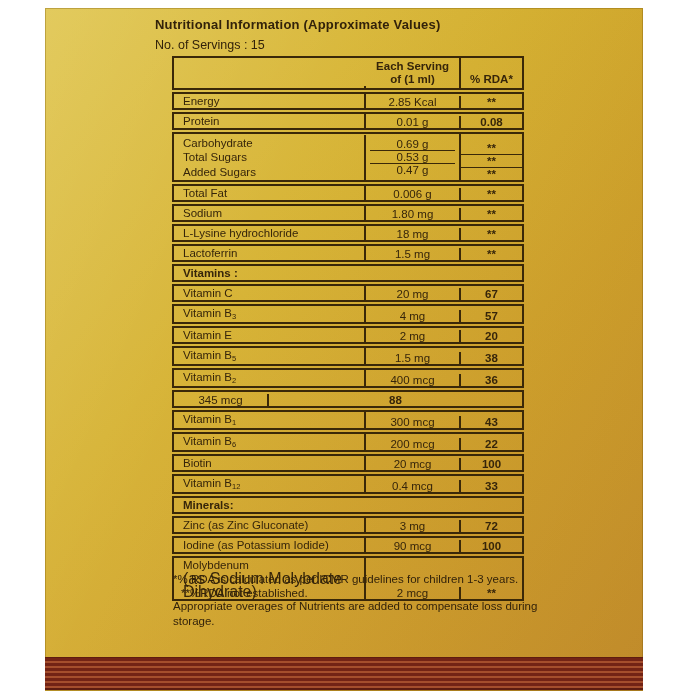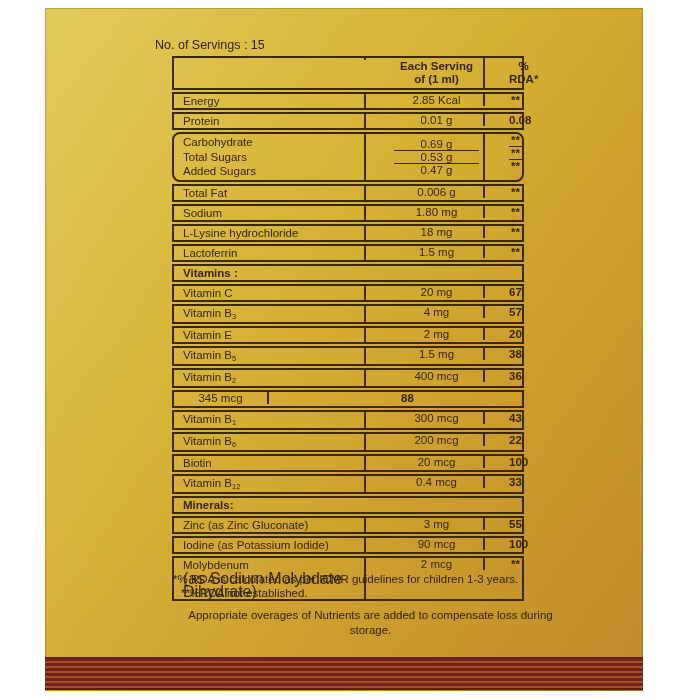--- a/index.html
+++ b/index.html
@@ -27,25 +27,24 @@
   }
   .label-servings {
     position:absolute; left:110px; top:30px;
     font-size:12.5px; color:#32220a;
   }
   .nutri-table {
     position:absolute; left:127px; top:48px; width:352px;
     color:#36250a;
   }
   .t-row {
-    display:flex; align-items:flex-start;
+    display:flex; align-items:flex-end;
     border:2px solid #3a2808;
     margin-top:2px;
     min-height:17.5px;
-    gap:24px;
   }
   .t-row:first-child { margin-top:0; }
   .c1 { flex:0 0 192px; display:flex; flex-direction:column; justify-content:center;
         padding:1px 8px 1px 9px; border-right:2px solid #3a2808; font-size:11.5px; }
   .c2 { flex:0 0 95px; display:flex; flex-direction:column; justify-content:center;
         text-align:center; border-right:2px solid #3a2808; font-size:11.5px; }
   .c3 { flex:1 1 auto; display:flex; flex-direction:column; justify-content:center;
         text-align:center; font-size:11.5px; font-weight:bold; }
   .hdr .c2, .hdr .c3 { font-weight:bold; line-height:13px; padding:2px 0; }
   .hdr { min-height:32px; }
@@ -56,36 +55,37 @@
   .section-row { min-height:16px; }
   .subcell { flex:1 1 auto; display:flex; align-items:center; justify-content:center; }
   .subcell + .subcell { border-top:1.5px solid #3a2808; }
   .group-line { line-height:14.5px; }
   .two-line .l2 { font-size:16px; line-height:13px; }
   .two-line .c1 { line-height:13px; }
   sub { font-size:7.5px; vertical-align:-2px; }
   .footnotes { position:absolute; left:128px; top:565px; width:400px; color:#32220a; }
   .fn1 { font-size:11.5px; }
   .fn2 { font-size:11.5px; margin-left:8px; margin-top:2px; }
-  .fn3 { font-size:11.5px; margin-top:9px; line-height:15px; width:395px;text-align:center; }
+  .fn3 { font-size:11.5px; line-height:15px; width:395px; }
   .stripe-band {
     position:absolute; left:0; bottom:1px; width:100%; height:33px;
     background:repeating-linear-gradient(180deg,
       #732315 0px, #732315 3px,
       #a54e2d 3px, #a54e2d 5px);
     border-top:1px solid #5e1c10;
     border-bottom:2px solid #5e1c10;
   }
 </style>
 </head>
 <body>
 
 <div class="photo">
   <div class="package">
 
+    <div class="label-title">Nutritional Information (Approximate Values)</div>
 
     <div class="label-servings">No. of Servings : 15</div>
 
     <div class="nutri-table" id="nutri-table">
       <div class="t-row hdr">
         <div class="c1"></div>
         <div class="c2">
           <span>Each Serving</span>
           <span>of (1 ml)</span>
         </div>
@@ -101,21 +101,21 @@
           <div class="c2">2.85 Kcal</div>
           <div class="c3">**</div>
         </div>
         <div class="t-row">
           <div class="c1">
             <span>Protein</span>
           </div>
           <div class="c2">0.01 g</div>
           <div class="c3">0.08</div>
         </div>
-        <div class="t-row" style="min-height: 45px; border-radius: 8px;">
+        <div class="t-row" style="min-height: 45px;">
           <div class="c1">
             <div class="group-line">Carbohydrate</div>
             <div class="group-line">Total Sugars</div>
             <div class="group-line">Added Sugars</div>
           </div>
           <div class="c2" style="padding: 4px;">
             <div class="subcell">0.69 g</div>
             <div class="subcell">0.53 g</div>
             <div class="subcell">0.47 g</div>
           </div>
@@ -224,21 +224,21 @@
           <div class="c3">33</div>
         </div>
         <div class="t-row section-row">
           <div class="c1s">Minerals:</div>
         </div>
         <div class="t-row">
           <div class="c1">
             <span>Zinc (as Zinc Gluconate)</span>
           </div>
           <div class="c2">3 mg</div>
-          <div class="c3">55</div>
+          <div class="c3">72</div>
         </div>
         <div class="t-row">
           <div class="c1">
             <span>Iodine (as Potassium Iodide)</span>
           </div>
           <div class="c2">90 mcg</div>
           <div class="c3">100</div>
         </div>
         <div class="t-row two-line" style="min-height: 33px;">
           <div class="c1">

